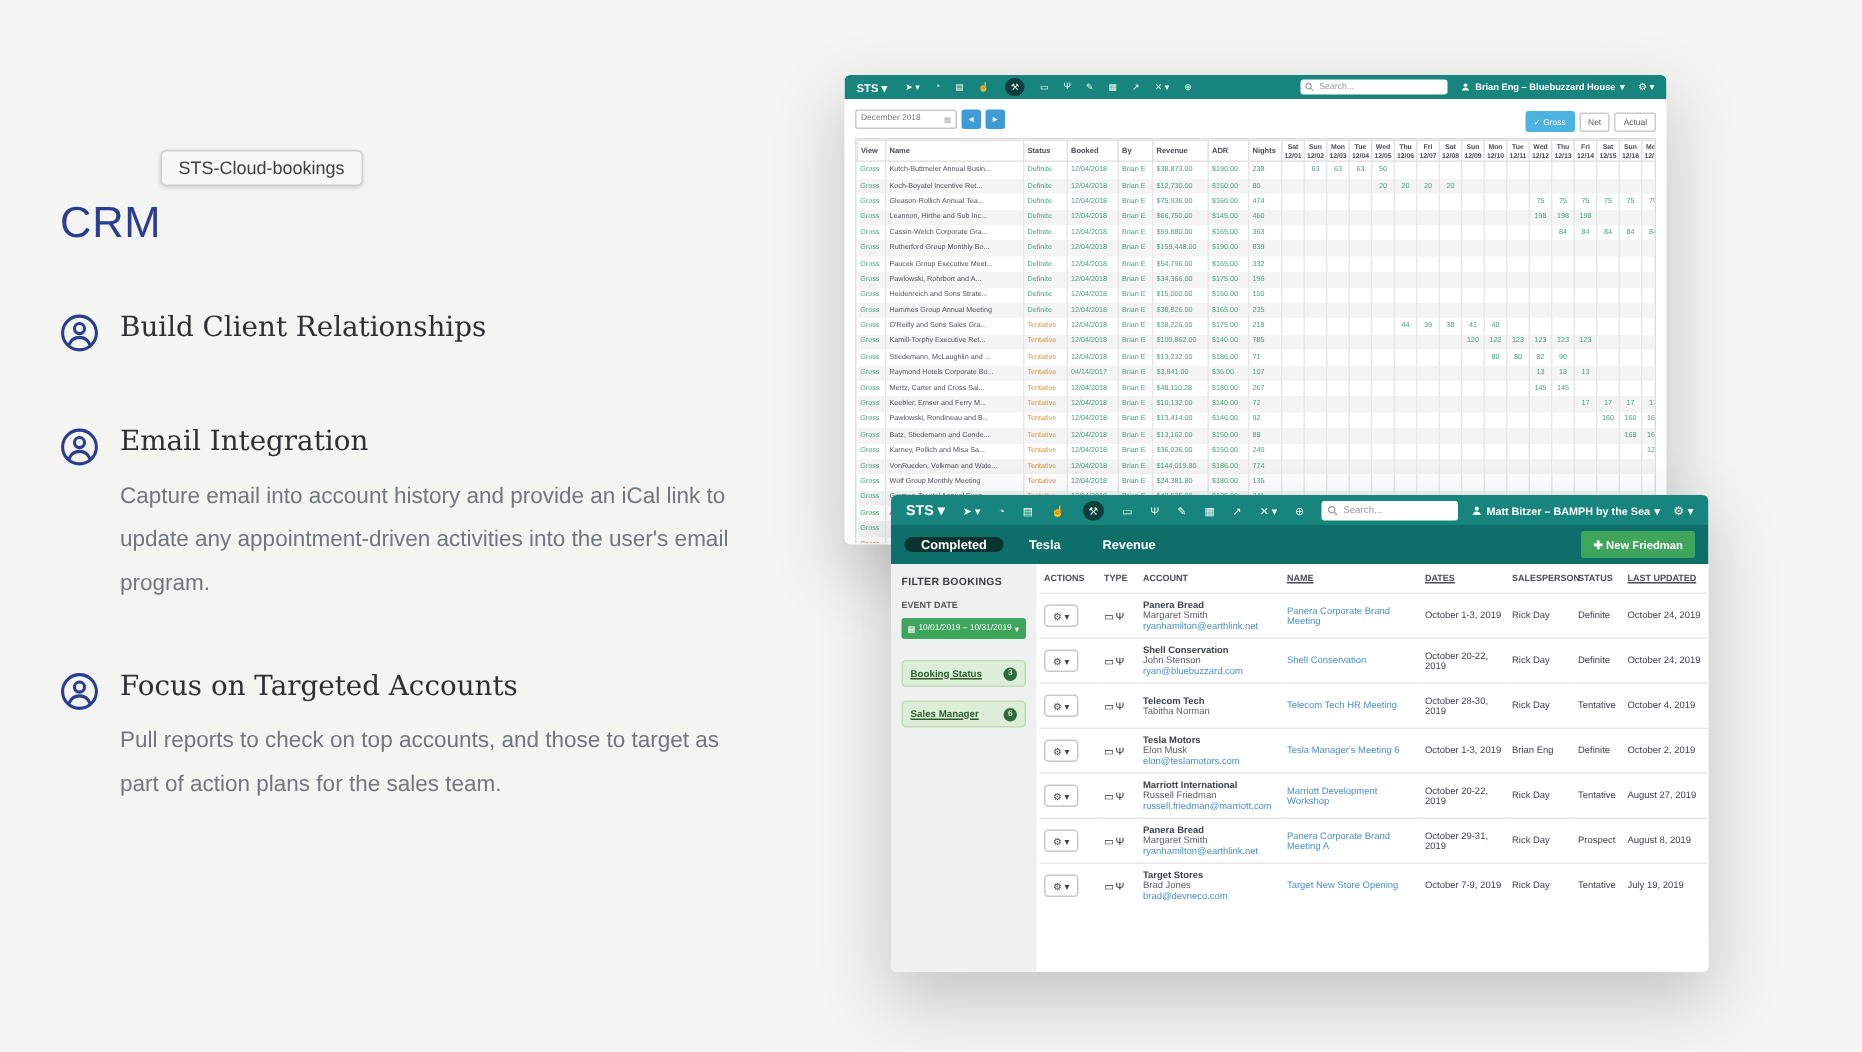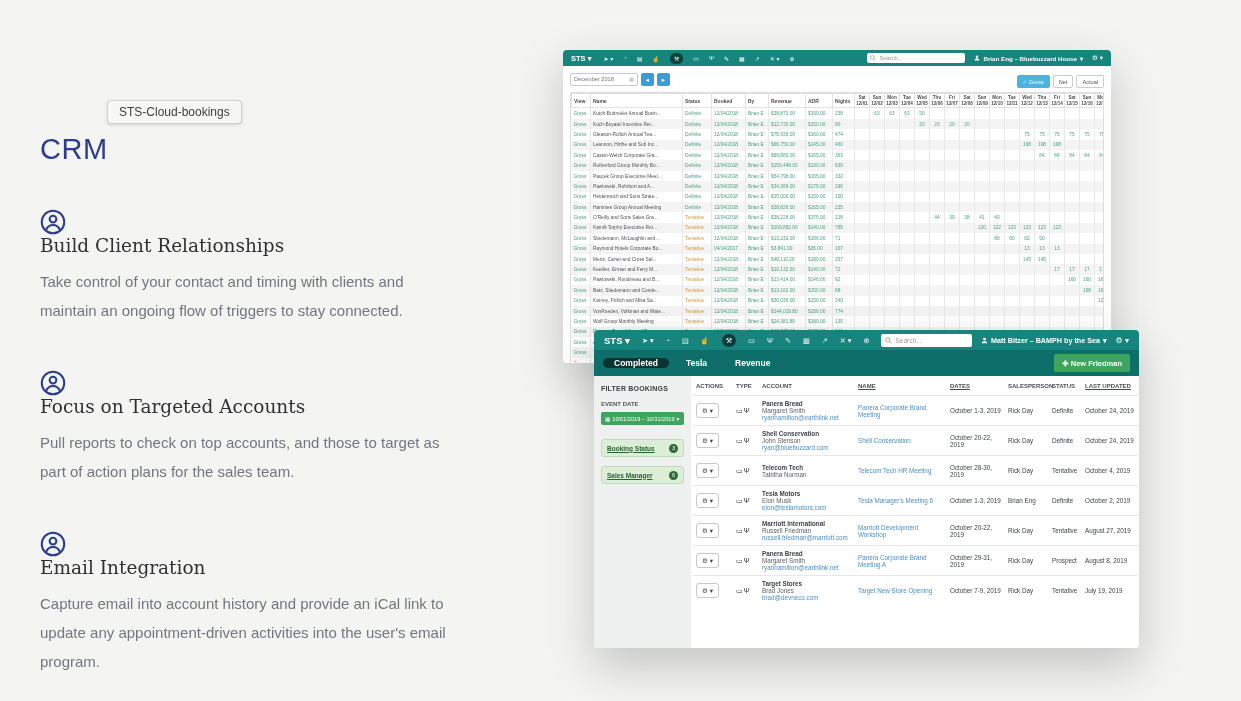--- a/index.html
+++ b/index.html
@@ -5,21 +5,21 @@
   html,body{margin:0;padding:0;}
   .canvas{position:relative;width:1241px;height:701px;background:#f4f4f2;overflow:hidden;
           font-family:"Liberation Sans",sans-serif;}
   
   .left{position:absolute;left:40px;top:100px;width:480px;}
   .tooltip{display:inline-block;margin-left:67px;background:#f7f7f5;border:1px solid #cfcfcf;
            border-radius:4px;padding:4px 11px;font-size:12px;color:#3f4043;
            box-shadow:0 1px 3px rgba(0,0,0,.15);}
   .crm{margin:9px 0 0;font-size:29px;font-weight:400;color:#2b3d8f;letter-spacing:.5px;}
   #features{margin-top:42px;}
-  .feature{display:flex;margin-bottom:44px;flex-direction:column;}
+  .feature{display:flex;margin-bottom:44px;}
   .f-icon{width:26px;height:26px;flex:0 0 26px;margin-right:14px;margin-top:1px;}
   .f-title{margin:0 0 11px;font-family:"DejaVu Serif","Liberation Serif",serif;
            font-weight:500;font-size:18.5px;color:#2f3033;}
   .f-desc{margin:0;font-size:15px;line-height:29px;color:#72767d;max-width:420px;}
   
   .shot{position:absolute;background:#fff;border-radius:4px;overflow:hidden;
         box-shadow:0 18px 45px rgba(50,55,60,.25);}
   .shot.back{left:563px;top:50px;width:548px;height:313px;}
   .shot.front{left:594px;top:330px;width:545px;height:318px;}
   .navbar{display:flex;align-items:center;background:#17857e;color:#fff;}
@@ -118,49 +118,48 @@
     <div class="feature">
       <span class="f-icon">
         <svg viewBox="0 0 24 24" width="26" height="26">
           <circle cx="12" cy="12" r="10.4" fill="none" stroke="#2b3d8f" stroke-width="1.9"></circle>
           <circle cx="12" cy="9.3" r="3.1" fill="none" stroke="#2b3d8f" stroke-width="1.9"></circle>
           <path d="M5.6 19.2c1.2-2.9 3.5-4.5 6.4-4.5s5.2 1.6 6.4 4.5" fill="none" stroke="#2b3d8f" stroke-width="1.9" stroke-linecap="round"></path>
         </svg>
       </span>
       <div class="f-body">
         <h3 class="f-title">Build Client Relationships</h3>
-        <p class="f-desc">Take control of your contact and timing with clients and maintain an ongoing flow of triggers to stay connected.</p>
+      </div>
+    </div>
+
+    <div class="feature">
+      <span class="f-icon">
+        <svg viewBox="0 0 24 24" width="26" height="26">
+          <circle cx="12" cy="12" r="10.4" fill="none" stroke="#2b3d8f" stroke-width="1.9"></circle>
+          <circle cx="12" cy="9.3" r="3.1" fill="none" stroke="#2b3d8f" stroke-width="1.9"></circle>
+          <path d="M5.6 19.2c1.2-2.9 3.5-4.5 6.4-4.5s5.2 1.6 6.4 4.5" fill="none" stroke="#2b3d8f" stroke-width="1.9" stroke-linecap="round"></path>
+        </svg>
+      </span>
+      <div class="f-body">
+        <h3 class="f-title">Email Integration</h3>
+        <p class="f-desc">Capture email into account history and provide an iCal link to update any appointment-driven activities into the user's email program.</p>
       </div>
     </div>
 
     <div class="feature">
       <span class="f-icon">
         <svg viewBox="0 0 24 24" width="26" height="26">
           <circle cx="12" cy="12" r="10.4" fill="none" stroke="#2b3d8f" stroke-width="1.9"></circle>
           <circle cx="12" cy="9.3" r="3.1" fill="none" stroke="#2b3d8f" stroke-width="1.9"></circle>
           <path d="M5.6 19.2c1.2-2.9 3.5-4.5 6.4-4.5s5.2 1.6 6.4 4.5" fill="none" stroke="#2b3d8f" stroke-width="1.9" stroke-linecap="round"></path>
         </svg>
       </span>
       <div class="f-body">
         <h3 class="f-title">Focus on Targeted Accounts</h3>
         <p class="f-desc">Pull reports to check on top accounts, and those to target as part of action plans for the sales team.</p>
-      </div>
-    </div>
-
-    <div class="feature">
-      <span class="f-icon">
-        <svg viewBox="0 0 24 24" width="26" height="26">
-          <circle cx="12" cy="12" r="10.4" fill="none" stroke="#2b3d8f" stroke-width="1.9"></circle>
-          <circle cx="12" cy="9.3" r="3.1" fill="none" stroke="#2b3d8f" stroke-width="1.9"></circle>
-          <path d="M5.6 19.2c1.2-2.9 3.5-4.5 6.4-4.5s5.2 1.6 6.4 4.5" fill="none" stroke="#2b3d8f" stroke-width="1.9" stroke-linecap="round"></path>
-        </svg>
-      </span>
-      <div class="f-body">
-        <h3 class="f-title">Email Integration</h3>
-        <p class="f-desc">Capture email into account history and provide an iCal link to update any appointment-driven activities into the user's email program.</p>
       </div>
     </div>
   </div>
   </section>
 
   <section class="shot back">
     <header class="navbar nb-back">
       <span class="brand"><span>STS</span> ▾</span>
       <nav class="nicons" id="back-nav-icons">
           <span class="nicon">➤ ▾</span>

